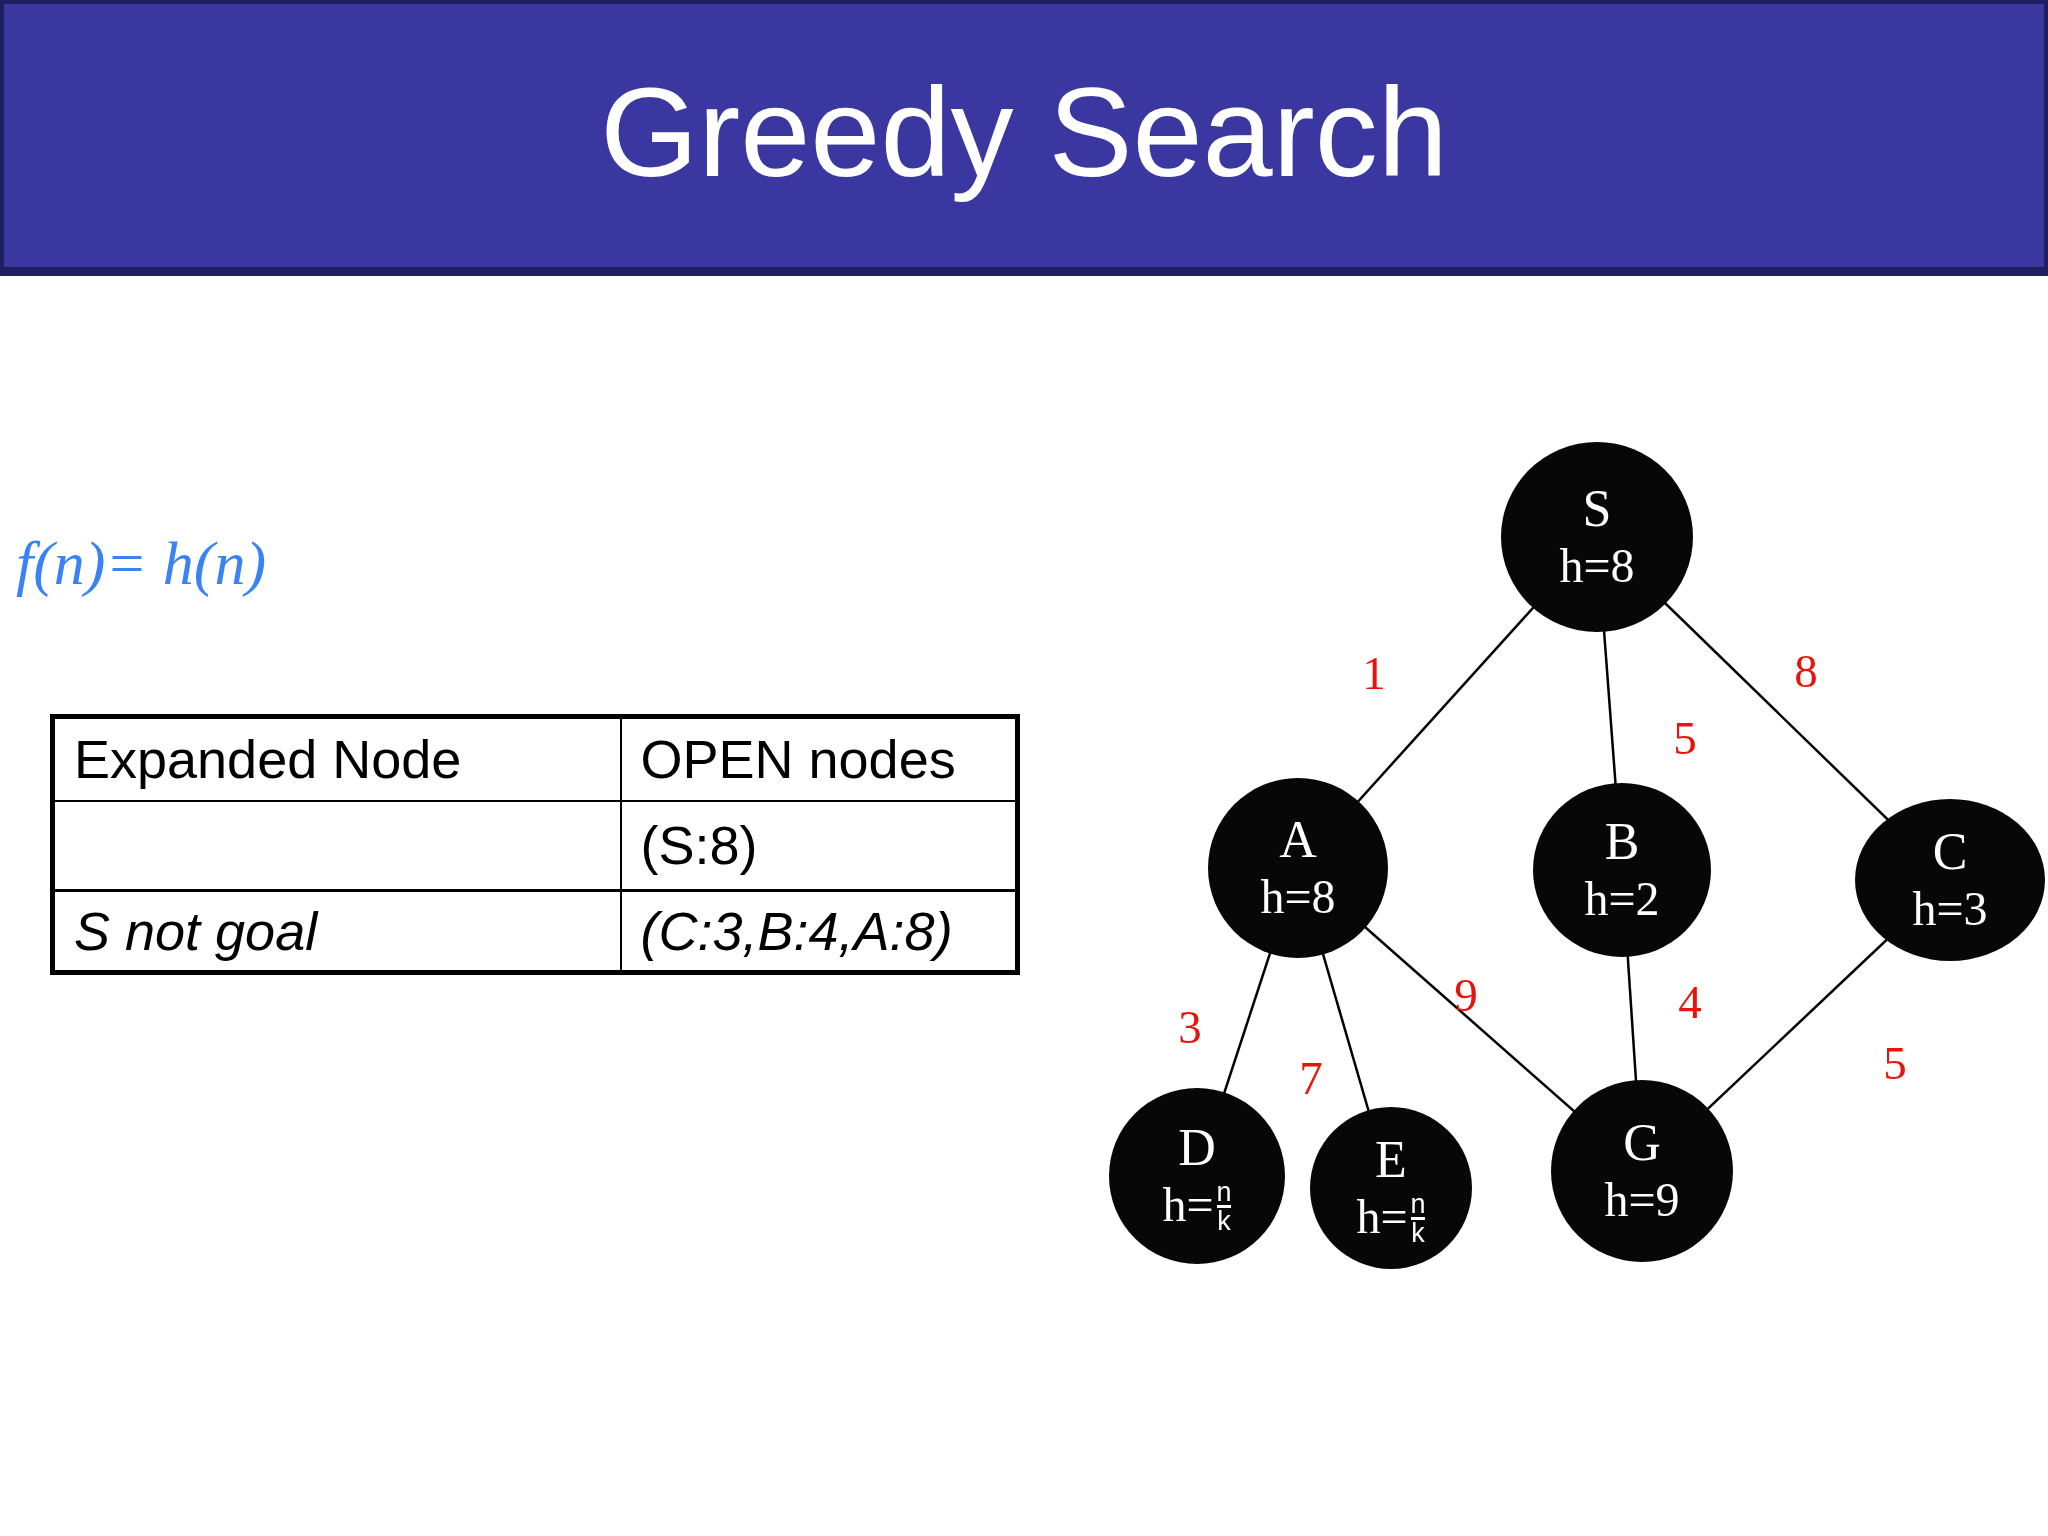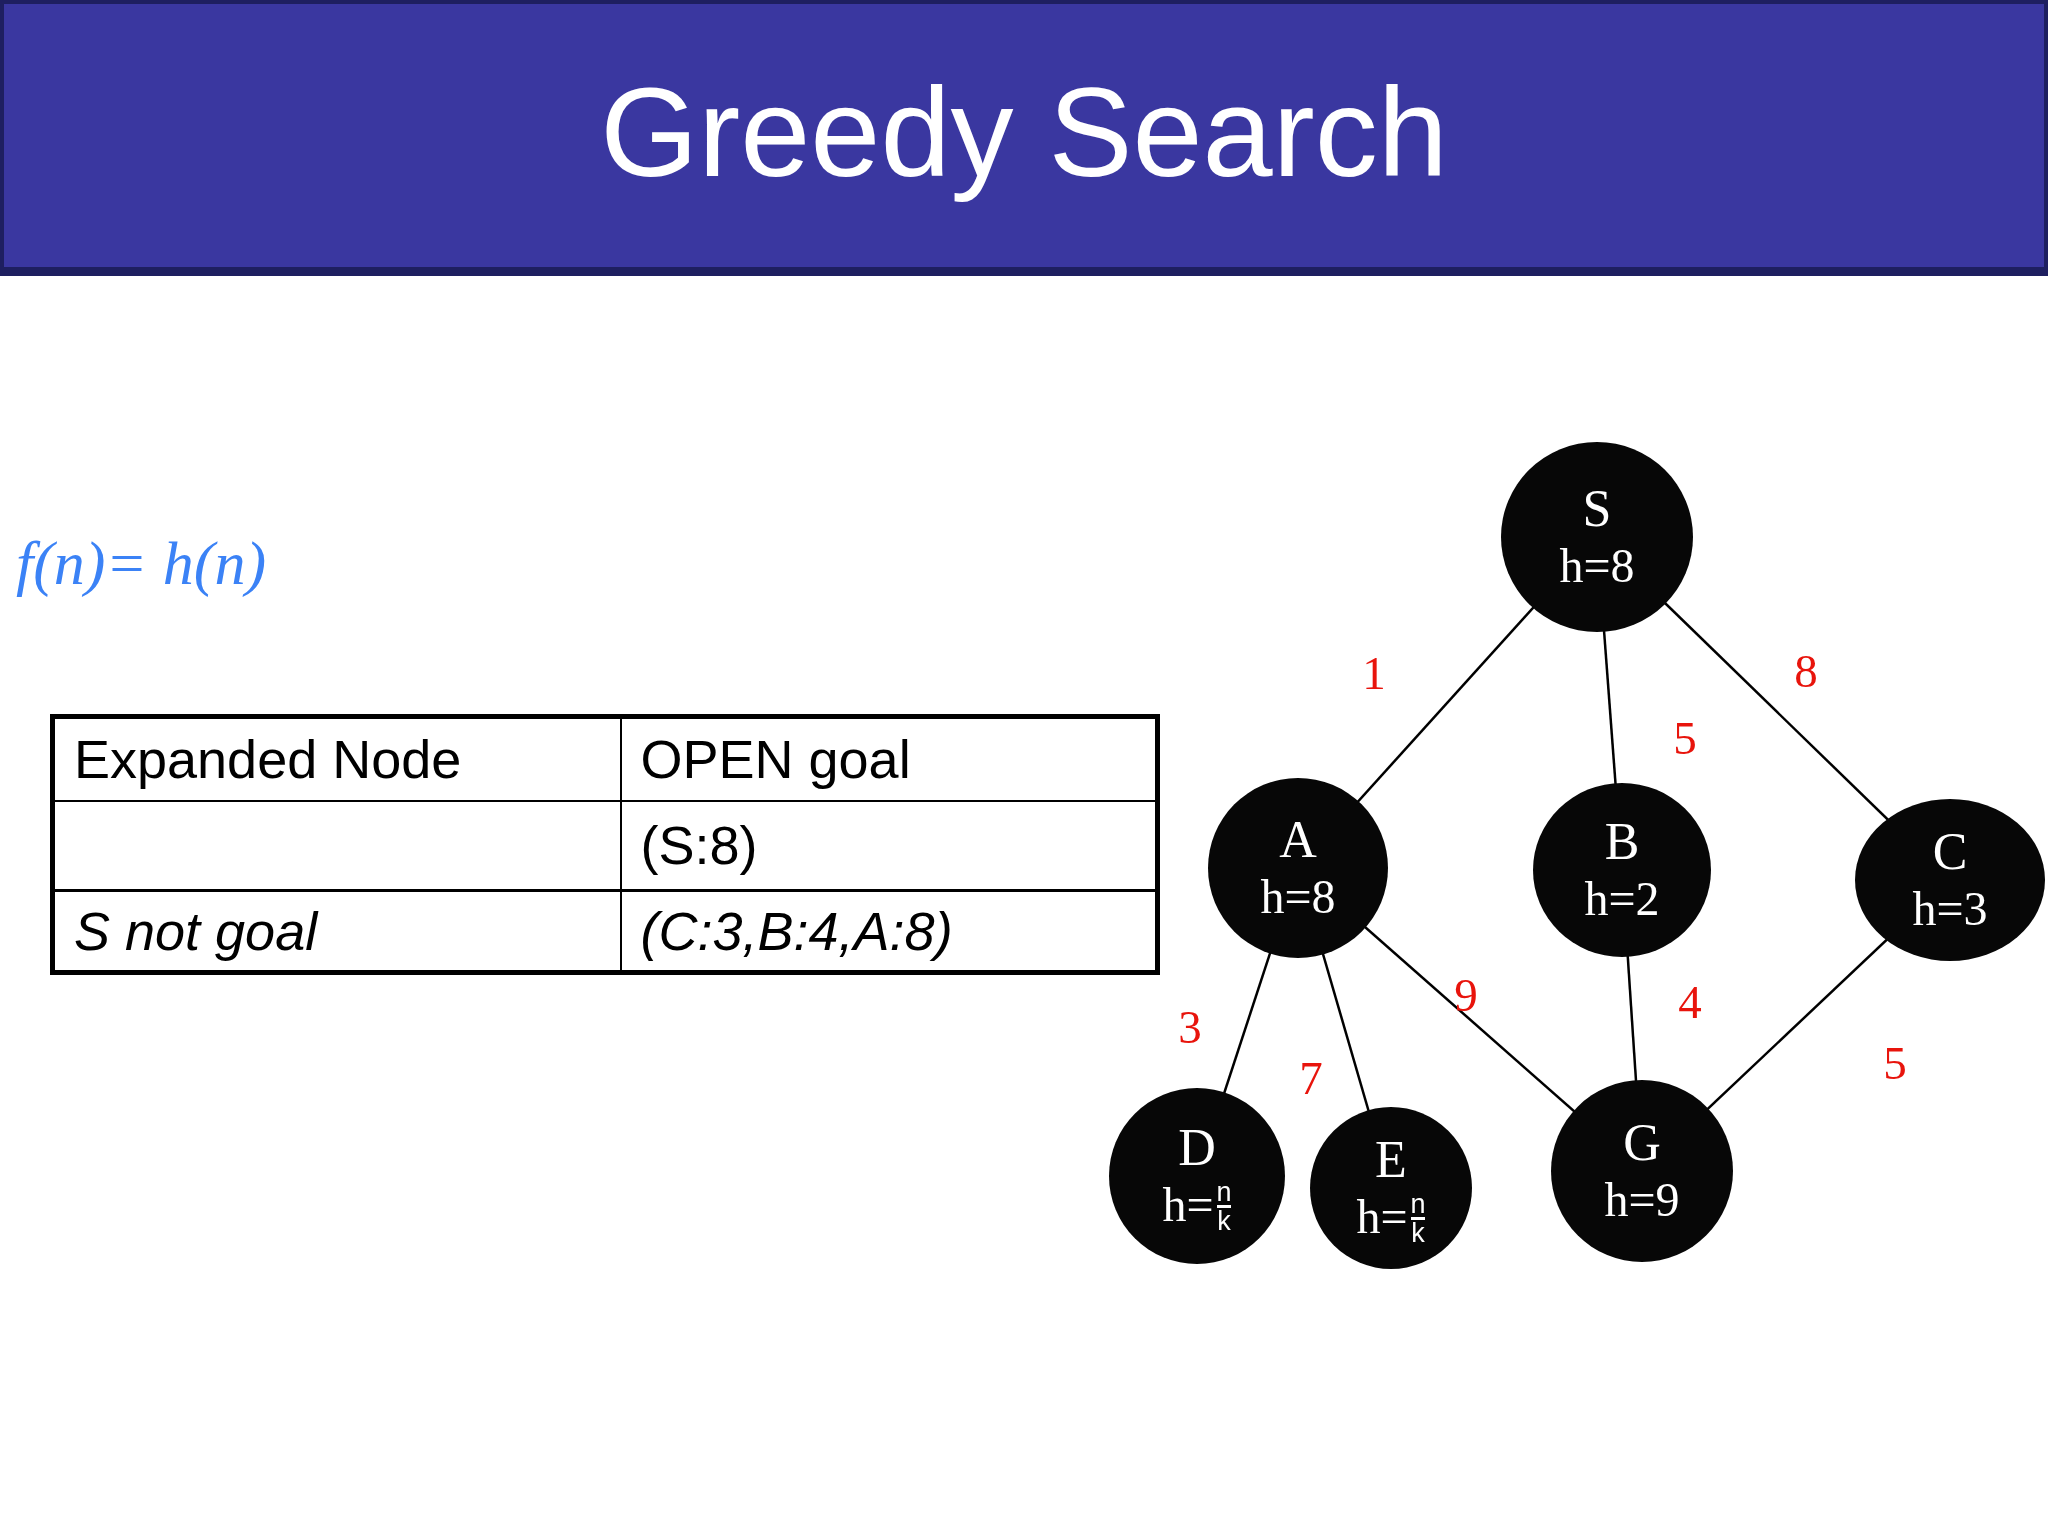--- a/index.html
+++ b/index.html
@@ -23,21 +23,21 @@
 
   
   #formula{
     position:absolute;left:16px;top:358px;font-size:62px;line-height:82px;
     color:#3b82f6;white-space:pre;
   }
   #formula .l1{font-style:italic;}
 
   
   #openlist-table{
-    position:absolute;left:50px;top:714px;width:1110px;height:256px;
+    position:absolute;left:50px;top:714px;width:970px;height:256px;
     border-collapse:collapse;table-layout:fixed;
     font-family:"Liberation Sans",sans-serif;font-size:54px;color:#000;
     border:5px solid #000;
   }
   #openlist-table th,#openlist-table td{
     border:2px solid #000;font-weight:400;text-align:left;
     padding:0 0 0 19px;vertical-align:middle;overflow:hidden;
   }
   #openlist-table thead tr{height:84px;}
   #openlist-table tbody tr:nth-child(1){height:90px;margin-top:36px;}
@@ -82,21 +82,21 @@
   </div>
 
   <table id="openlist-table">
     <colgroup>
         <col class="c1">
         <col class="c2">
       </colgroup>
     <thead>
       <tr>
         <th>Expanded Node</th>
-        <th>OPEN goal</th>
+        <th>OPEN nodes</th>
       </tr>
     </thead>
     <tbody id="table-body">
         <tr>
           <td></td>
           <td>(S:8)</td>
         </tr>
         <tr>
           <td>S not goal</td>
           <td>(C:3,B:4,A:8)</td>

